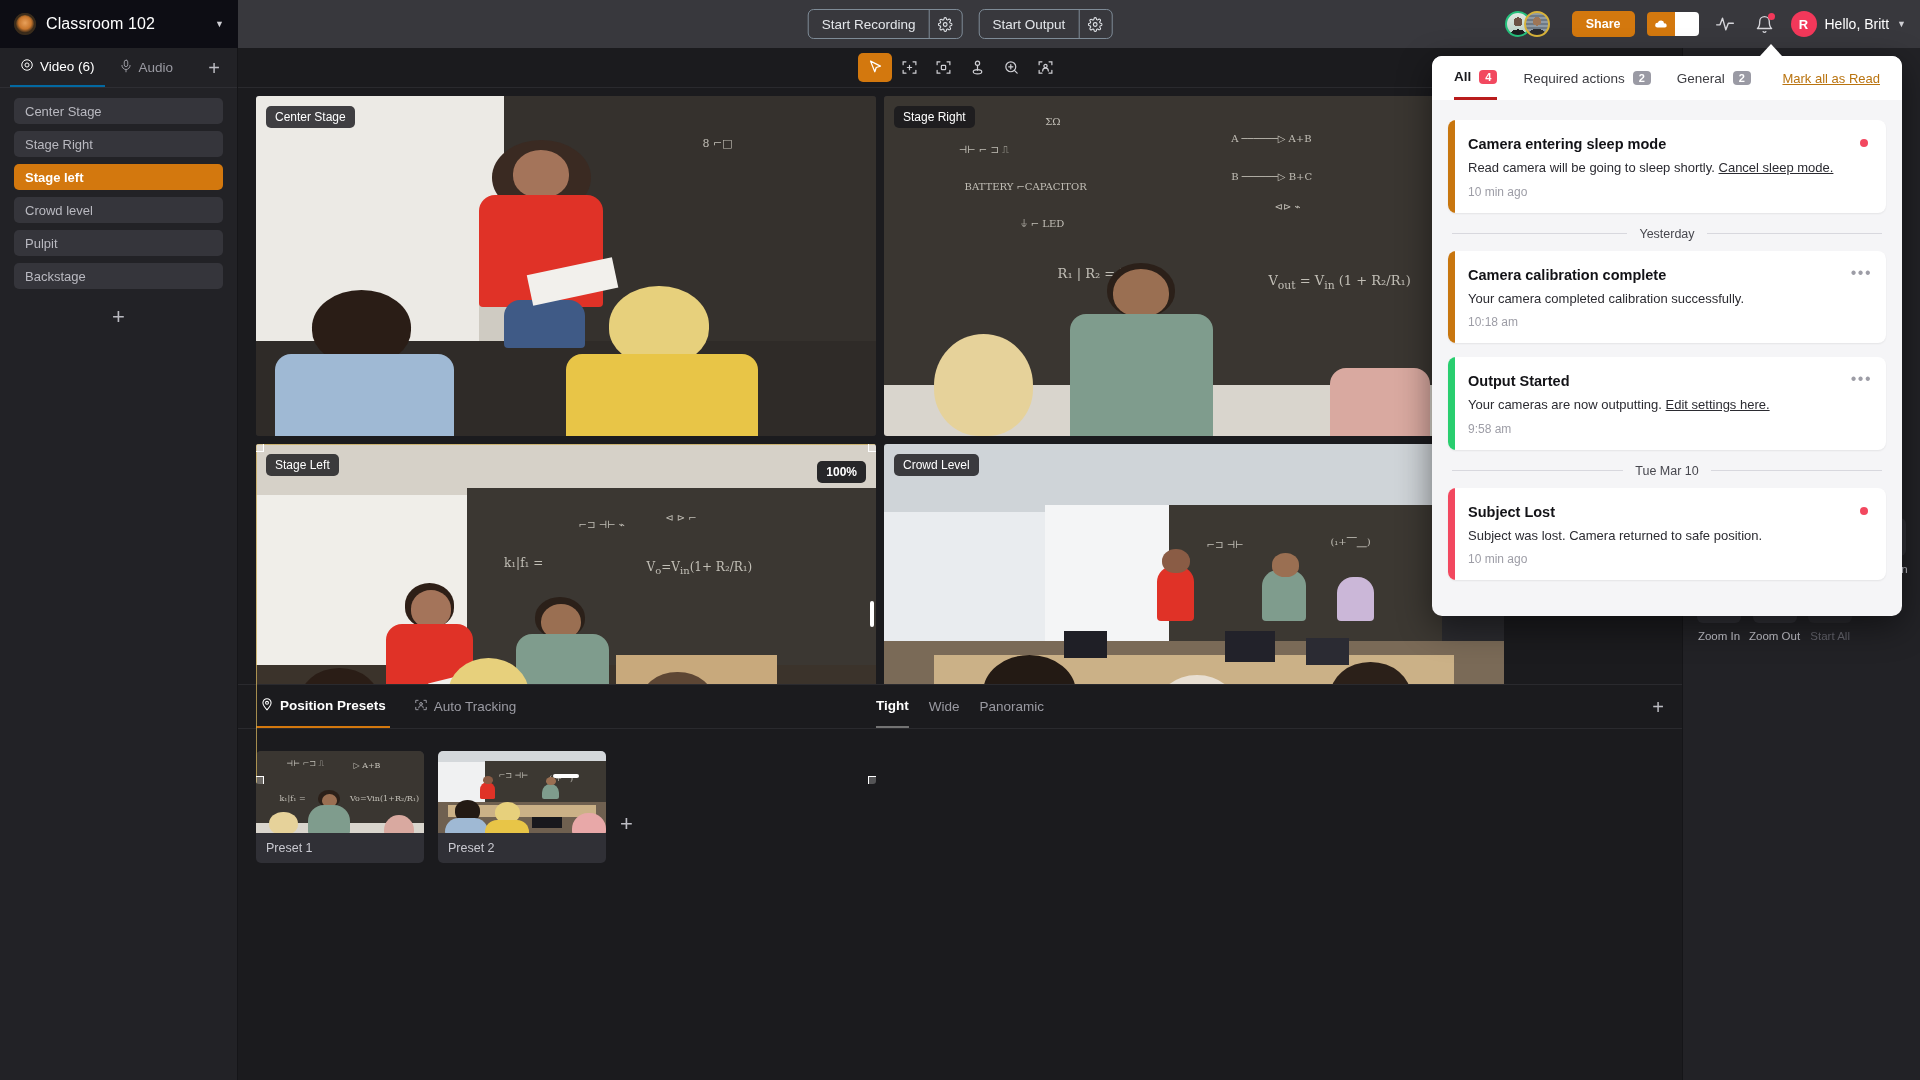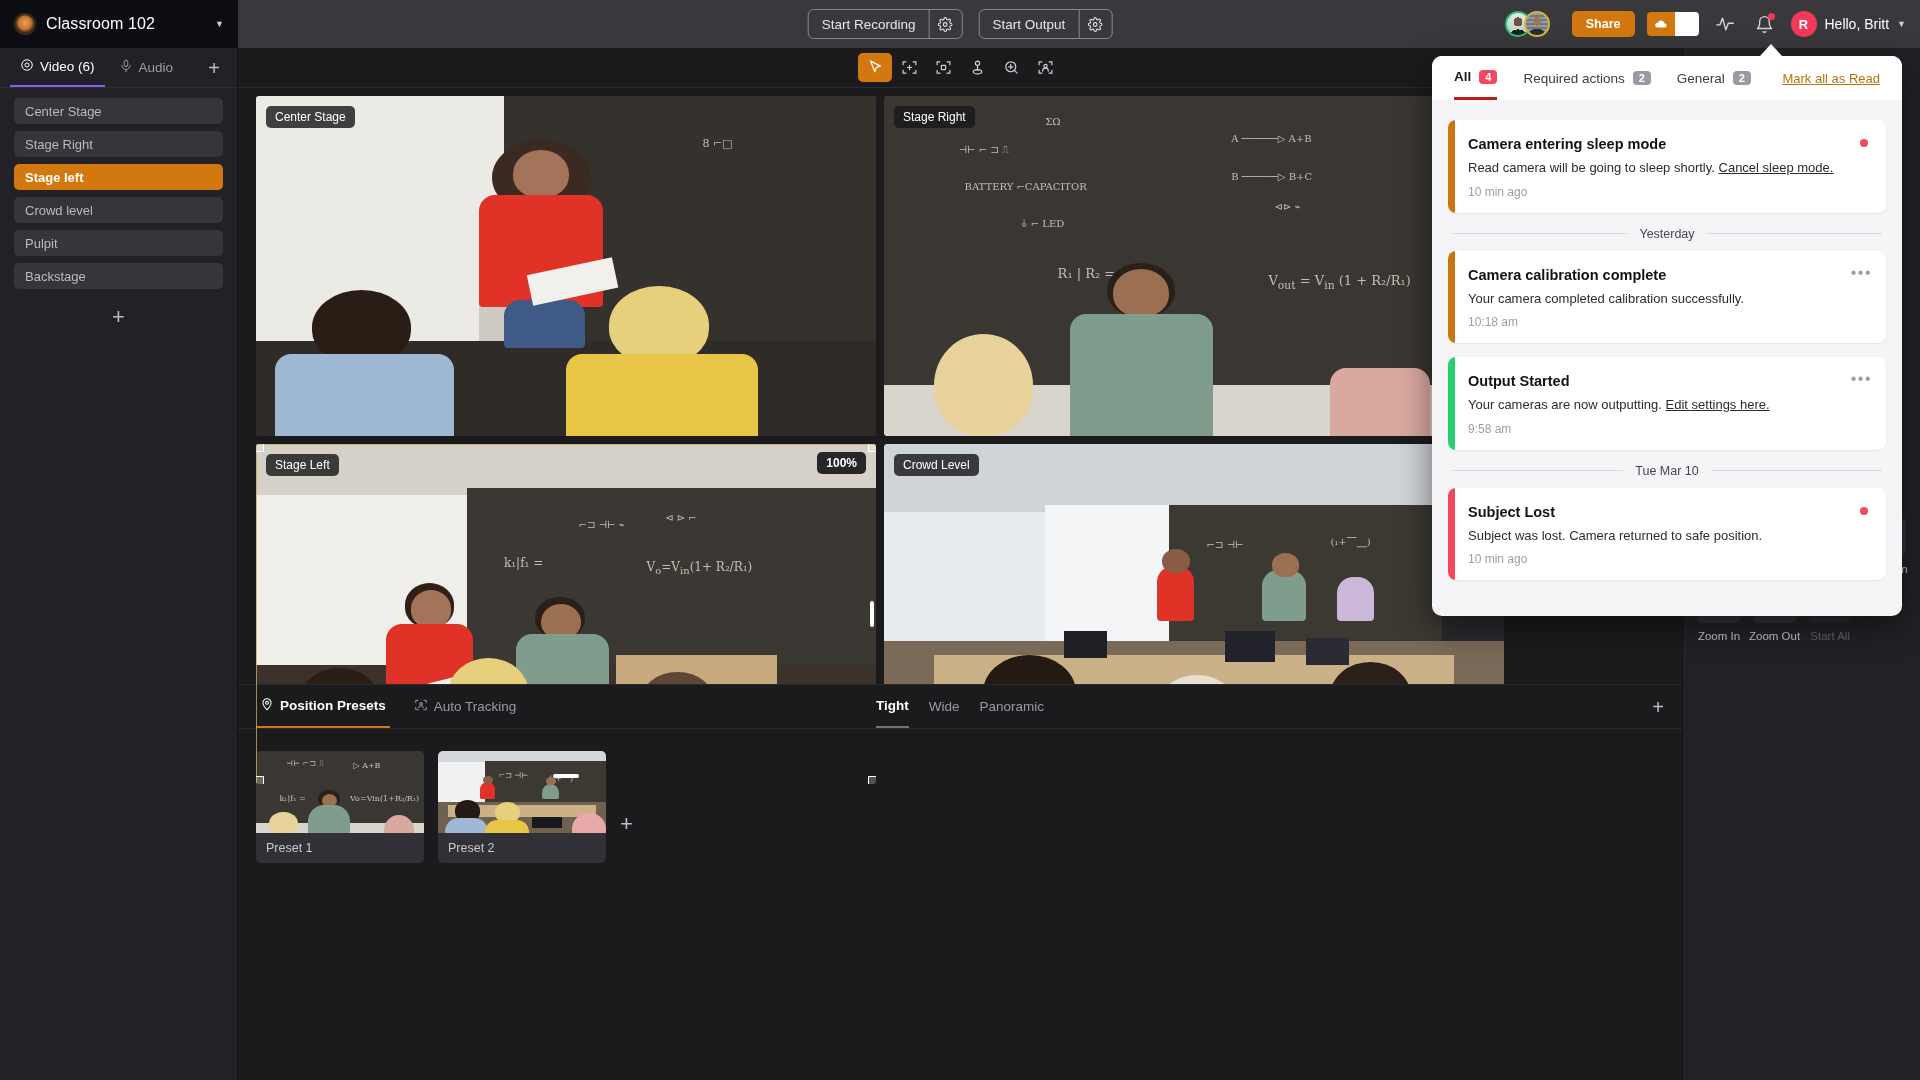--- a/index.html
+++ b/index.html
@@ -102,21 +102,21 @@
     background: #222226; border-right: 1px solid #151518;
   }
   .side-tabs {
     height: 40px; display: flex; align-items: center; gap: 4px;
     padding: 0 10px; border-bottom: 1px solid #2e2e33; position: relative;
   }
   .side-tab {
     display: flex; align-items: center; gap: 6px; padding: 0 10px;
     height: 39px; font-size: 13.5px; color: #9a9aa2; cursor: pointer;
   }
-  .side-tab.active { color: #fff; border-bottom: 2px solid #8b5cf6; }
+  .side-tab.active { color: #fff; border-bottom: 2px solid #0369a1; }
   .side-add {
     margin-left: auto; color: #bdbdc4; font-size: 20px;
     width: 26px; text-align: center; cursor: pointer; line-height: 1;
   }
   .cam-list { padding: 10px 14px; display: flex; flex-direction: column; gap: 7px; }
   .cam-item {
     height: 26px; border-radius: 5px; background: #35353b;
     display: flex; align-items: center; padding: 0 11px;
     font-size: 13px; color: #b9b9c0; cursor: pointer;
   }
@@ -144,21 +144,21 @@
     display: grid; grid-template-columns: 620px 620px; gap: 8px;
     position: relative;
   }
   .vcell { position: relative; height: 340px; border-radius: 3px; overflow: hidden; background:#2a2a2e; }
   .vlabel {
     position: absolute; left: 10px; top: 10px;
     background: rgba(25,25,28,.82); color: #fff; font-size: 12px;
     padding: 4px 9px; border-radius: 5px; z-index: 4;
   }
   .vzoom {
-    position: absolute; right: 10px; top: 8px;
+    position: absolute; right: 10px; top: 17px;
     background: rgba(15,15,18,.88); color: #fff; font-size: 12px; font-weight: 700;
     padding: 4px 9px; border-radius: 5px; z-index: 4;
   }
   .gridlines { position: absolute; inset: 0; z-index: 3; pointer-events: none;
     background-image:
       linear-gradient(to right, rgba(200,170,90,.55) 1px, transparent 1px),
       linear-gradient(to right, rgba(200,170,90,.55) 1px, transparent 1px),
       linear-gradient(to bottom, rgba(200,170,90,.55) 1px, transparent 1px),
       linear-gradient(to bottom, rgba(200,170,90,.55) 1px, transparent 1px);
     background-size: 100% 100%, 100% 100%, 100% 100%, 100% 100%;

